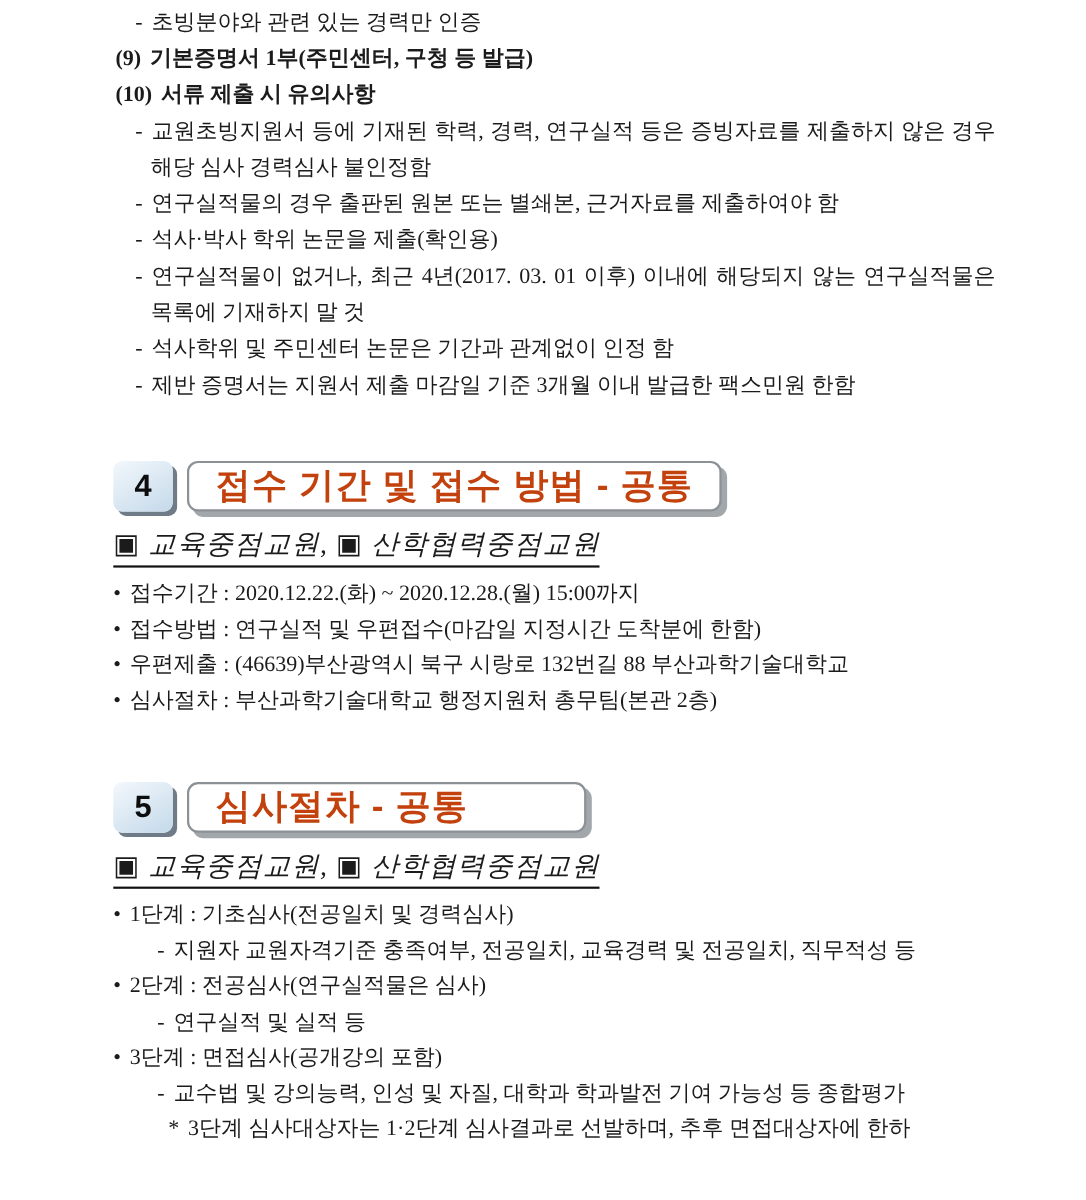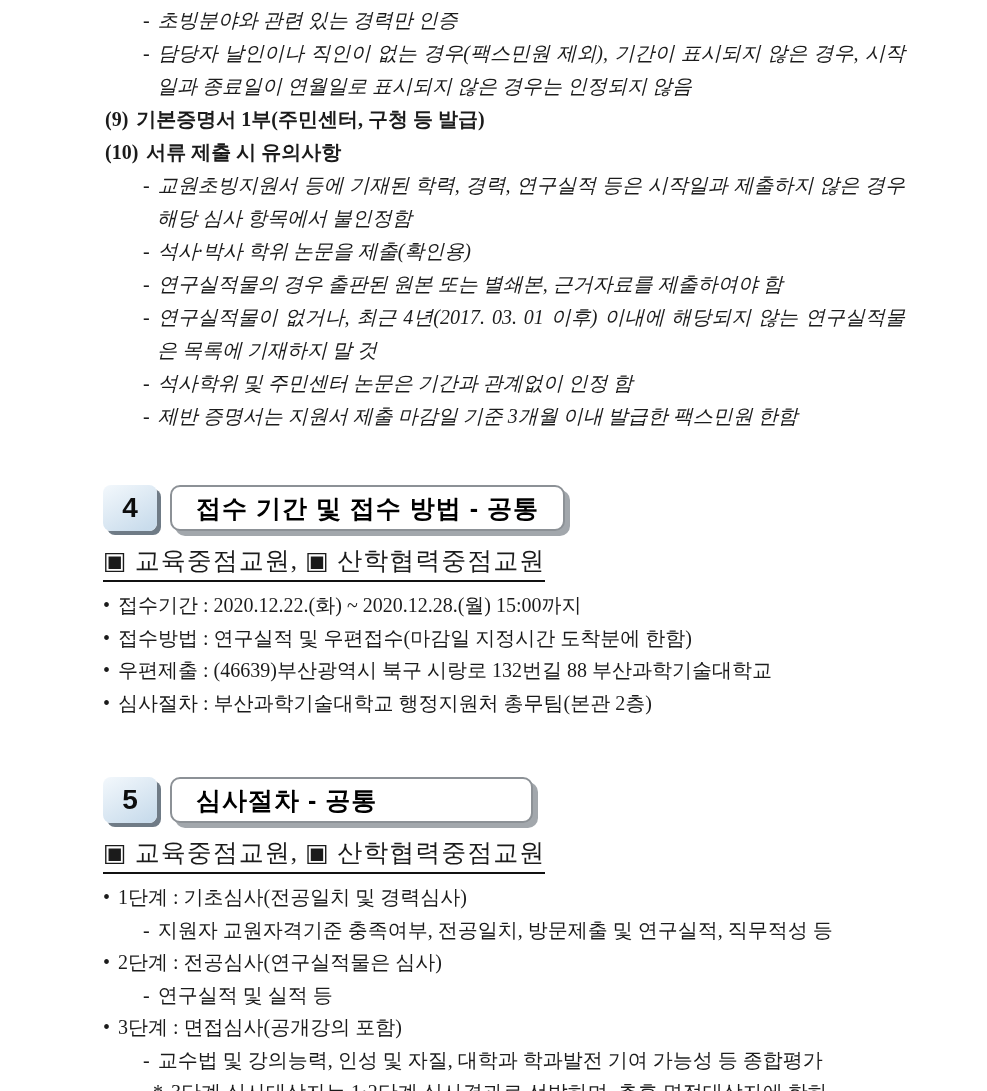--- a/index.html
+++ b/index.html
@@ -20,21 +20,21 @@
   .doc{padding:4px 82px 0 103px;}
 
   
   .li{
     padding-left:14px;text-indent:-14px;
     font-size:20px;line-height:33px;
     text-align:justify;
   }
   .li .mk{margin-right:8px;}
   .intro .ind-0{margin-left:2px;font-weight:bold;}
-  .intro .ind-1{margin-left:40px;font-style:italic;}
+  .intro .ind-1{margin-left:20px;}
 
   
   .sec4{margin-top:52px;}
   .sec5{margin-top:58px;}
   .sec-header{display:flex;align-items:stretch;gap:13px;height:46px;}
   .num-box{
     width:54px;flex:0 0 54px;
     display:flex;align-items:center;justify-content:center;
     border-radius:8px;
     background:linear-gradient(150deg,var(--badge-top) 0%,var(--badge-bottom) 90%);
@@ -44,53 +44,53 @@
   }
   .title-box{
     box-sizing:border-box;
     display:flex;align-items:center;
     padding:0 24px;
     background:#fff;
     border:2px solid var(--box-border);
     border-radius:10px;
     box-shadow:5px 5px 0 var(--box-shadow);
     font-family:"Liberation Sans","DejaVu Sans",sans-serif;
-    font-weight:bold;font-size:25px;letter-spacing:1px;color:#000000;
+    font-weight:bold;font-size:32px;letter-spacing:1px;color:#c2410c;
     white-space:nowrap;
   }
   .sec5 .title-box{min-width:363px;}
 
   
   .subheading{
     display:inline-block;
     margin:13px 0 7px 0;
     font-size:25px;letter-spacing:1px;
     border-bottom:2px solid #111;
     padding-bottom:3px;
+    font-style:italic;
   }
 
   
   .blist .li{line-height:32.5px;}
   .blist .ind-0{margin-left:0;}
   .blist .ind-1{margin-left:40px;}
   .blist .ind-2{margin-left:50px;}
 </style>
 </head>
 <body>
 
 <div class="doc">
 
   <div class="intro" id="intro-list">
       <div class="li ind-1"><span class="mk">-</span><span>초빙분야와 관련 있는 경력만 인증</span></div>
-      <div class="li ind-1"><span class="mk">-</span><span>담당자 날인이나 직인이 없는 경우(팩스민원 제외), 기간이 표시되지 않은 경우, 시작일과 종료일이 연월일로 표시되지 않은 경우는 인정되지 않음</span></div>
       <div class="li ind-0"><span class="mk">(9)</span><span>기본증명서 1부(주민센터, 구청 등 발급)</span></div>
       <div class="li ind-0"><span class="mk">(10)</span><span>서류 제출 시 유의사항</span></div>
-      <div class="li ind-1"><span class="mk">-</span><span>교원초빙지원서 등에 기재된 학력, 경력, 연구실적 등은 시작일과 제출하지 않은 경우 해당 심사 항목에서 불인정함</span></div>
+      <div class="li ind-1"><span class="mk">-</span><span>교원초빙지원서 등에 기재된 학력, 경력, 연구실적 등은 증빙자료를 제출하지 않은 경우 해당 심사 경력심사 불인정함</span></div>
+      <div class="li ind-1"><span class="mk">-</span><span>연구실적물의 경우 출판된 원본 또는 별쇄본, 근거자료를 제출하여야 함</span></div>
       <div class="li ind-1"><span class="mk">-</span><span>석사·박사 학위 논문을 제출(확인용)</span></div>
-      <div class="li ind-1"><span class="mk">-</span><span>연구실적물의 경우 출판된 원본 또는 별쇄본, 근거자료를 제출하여야 함</span></div>
       <div class="li ind-1"><span class="mk">-</span><span>연구실적물이 없거나, 최근 4년(2017. 03. 01 이후) 이내에 해당되지 않는 연구실적물은 목록에 기재하지 말 것</span></div>
       <div class="li ind-1"><span class="mk">-</span><span>석사학위 및 주민센터 논문은 기간과 관계없이 인정 함</span></div>
       <div class="li ind-1"><span class="mk">-</span><span>제반 증명서는 지원서 제출 마감일 기준 3개월 이내 발급한 팩스민원 한함</span></div>
     </div>
 
   <section class="sec4">
     <div class="sec-header">
       <div class="num-box">4</div>
       <div class="title-box">접수 기간 및 접수 방법 - 공통</div>
     </div>
@@ -108,21 +108,21 @@
   <section class="sec5">
     <div class="sec-header">
       <div class="num-box">5</div>
       <div class="title-box">심사절차 - 공통</div>
     </div>
     <div>
       <span class="subheading">▣ 교육중점교원, ▣ 산학협력중점교원</span>
     </div>
     <div class="blist" id="list-s5">
         <div class="li ind-0"><span class="mk">•</span><span>1단계 : 기초심사(전공일치 및 경력심사)</span></div>
-        <div class="li ind-1"><span class="mk">-</span><span>지원자 교원자격기준 충족여부, 전공일치, 방문제출 및 연구실적, 직무적성 등</span></div>
+        <div class="li ind-1"><span class="mk">-</span><span>지원자 교원자격기준 충족여부, 전공일치, 교육경력 및 전공일치, 직무적성 등</span></div>
         <div class="li ind-0"><span class="mk">•</span><span>2단계 : 전공심사(연구실적물은 심사)</span></div>
         <div class="li ind-1"><span class="mk">-</span><span>연구실적 및 실적 등</span></div>
         <div class="li ind-0"><span class="mk">•</span><span>3단계 : 면접심사(공개강의 포함)</span></div>
         <div class="li ind-1"><span class="mk">-</span><span>교수법 및 강의능력, 인성 및 자질, 대학과 학과발전 기여 가능성 등 종합평가</span></div>
         <div class="li ind-2"><span class="mk">*</span><span>3단계 심사대상자는 1·2단계 심사결과로 선발하며, 추후 면접대상자에 한하</span></div>
       </div>
   </section>
 
 </div>
 

